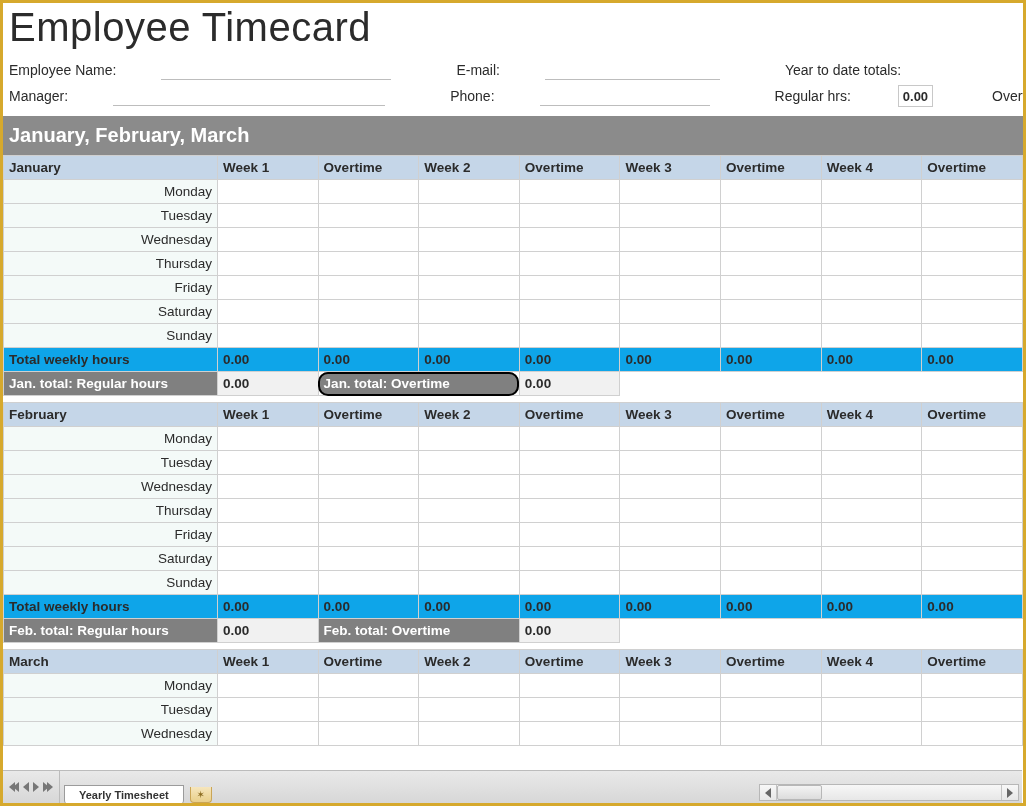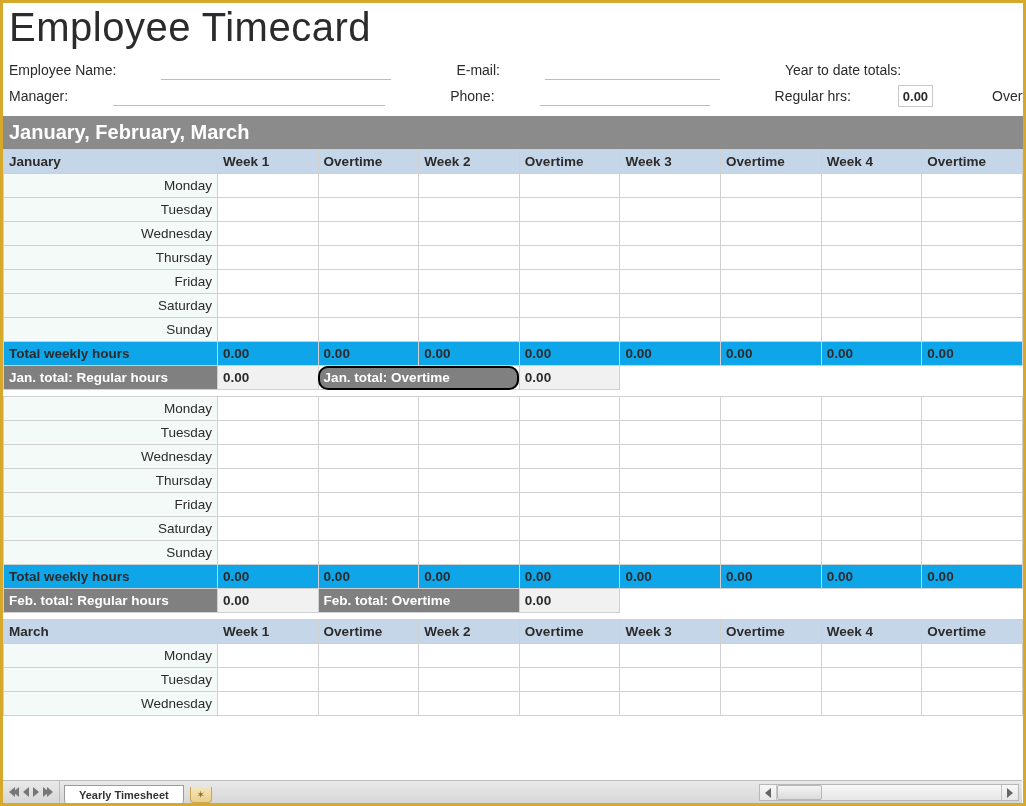--- a/index.html
+++ b/index.html
@@ -50,21 +50,21 @@
     display: flex;
     align-items: center;
     padding: 0 4px;
     background: #fff;
   }
   .quarter-bar {
     background: #8b8b8b;
     color: #fff;
     display: flex;
     align-items: center;
-    height: 33px;
+    height: 39px;
     padding: 0 6px;
     gap: 32px;
   }
   .quarter-bar .q-title { font-weight: bold; font-size: 20px; }
   .quarter-bar .q-sub { font-size: 16px; font-weight: 300; }
 
   table.tc {
     width: 100%;
     border-collapse: collapse;
     table-layout: fixed;
@@ -89,21 +89,21 @@
   table.tc .tot td { background: #0ea5e9; font-weight: bold; }
   table.tc .mtot td.lbl2 { background: #808080; color: #fff; font-weight: bold; }
   table.tc .mtot td.val2 { background: #f1f1f1; font-weight: bold; }
   table.tc .mtot td.sel { background: #808080; color:#fff; font-weight:bold; outline: 2px solid #000; outline-offset: -2px; border-radius: 10px; }
   col.c0 { width: 21%; }
   col.cx { width: 9.875%; }
 
   .tabs {
     position: absolute;
     left: 0; right: 1px; bottom: 0;
-    height: 23px;
+    height: 33px;
     background: linear-gradient(#e9e9e9,#d7d7d7);
     border-top: 1px solid #bcbcbc;
     display: flex;
     align-items: flex-end;
     font-size: 11px;
     font-family: "Segoe UI", Tahoma, sans-serif;
   }
   .tabs .scroll-ctrls {
     display: flex;
     align-items: center;
@@ -319,20 +319,31 @@
         <col class="cx">
         <col class="cx">
         <col class="cx">
         <col class="cx">
         <col class="cx">
         <col class="cx">
         <col class="cx">
         <col class="cx">
       </colgroup>
     <tbody>
+        <tr class="hdr">
+      <td>February</td>
+      <td>Week 1</td>
+          <td>Overtime</td>
+          <td>Week 2</td>
+          <td>Overtime</td>
+          <td>Week 3</td>
+          <td>Overtime</td>
+          <td>Week 4</td>
+          <td>Overtime</td>
+    </tr>
     <tr class="day">
           <td>Monday</td>
           <td></td>
           <td></td>
           <td></td>
           <td></td>
           <td></td>
           <td></td>
           <td></td>
           <td></td>

